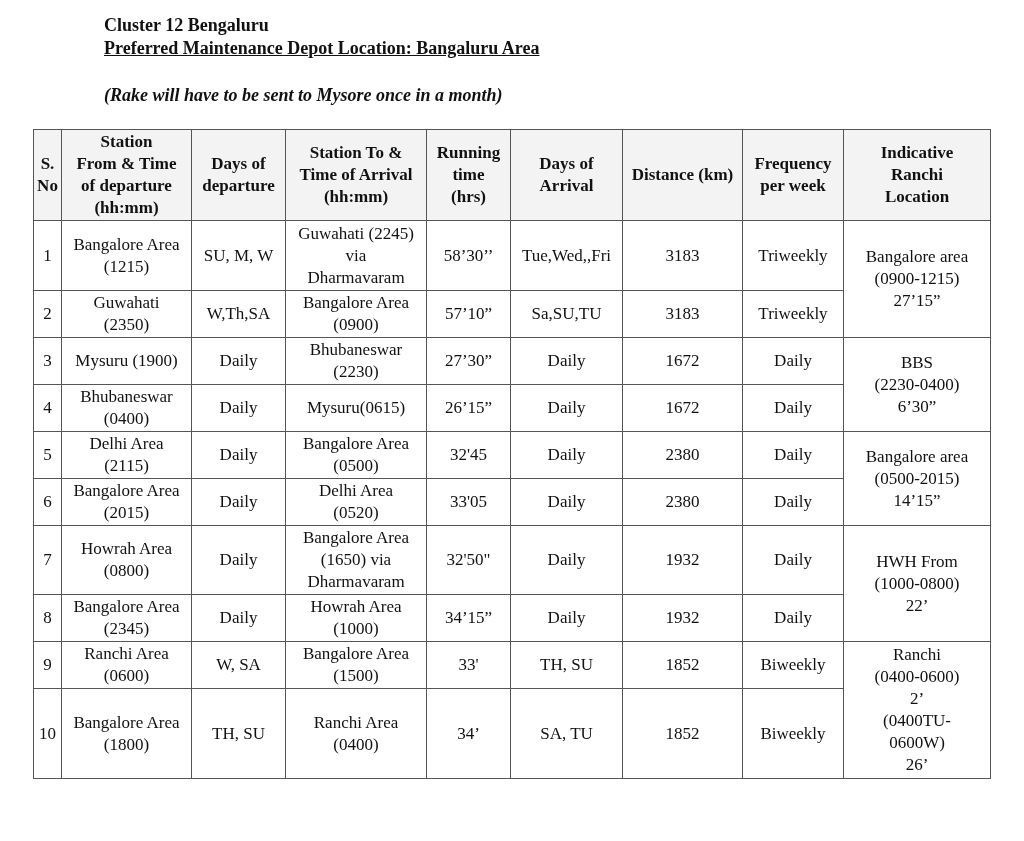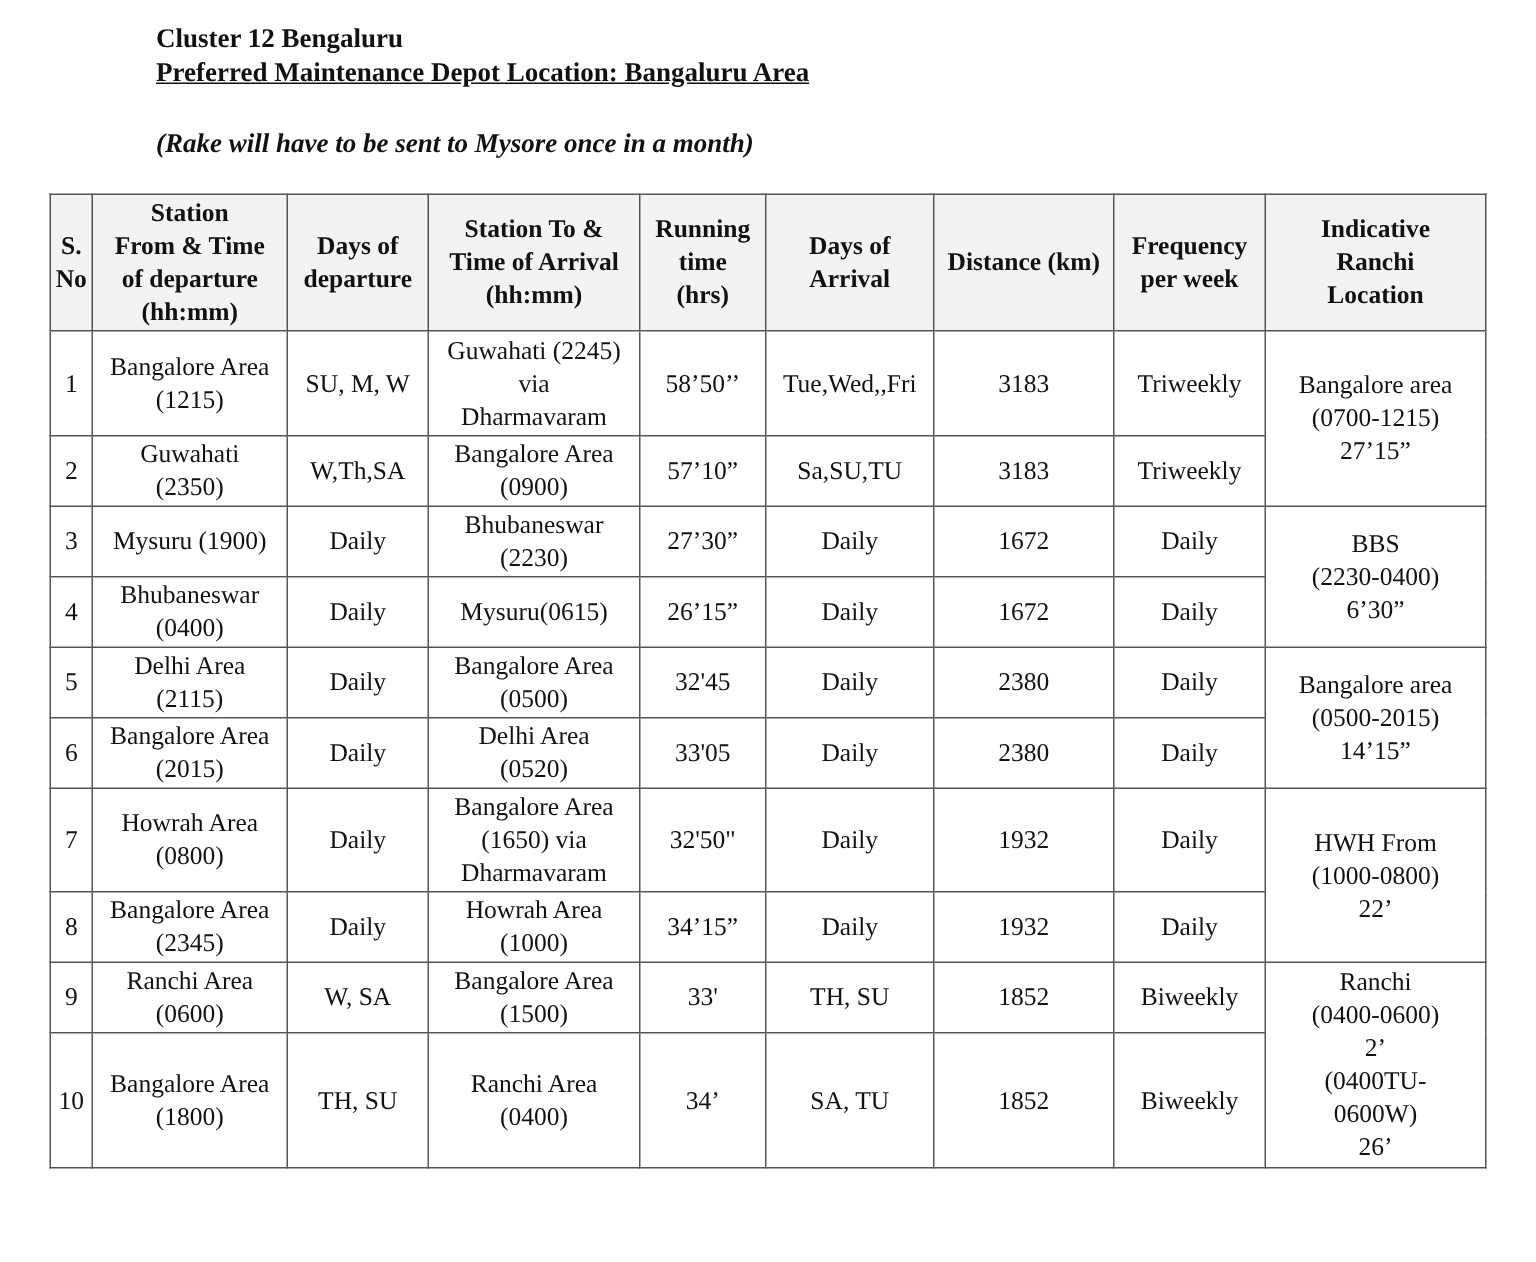--- a/index.html
+++ b/index.html
@@ -135,27 +135,27 @@
         <td>
           <span class="cell-line">Bangalore Area</span>
           <span class="cell-line">(1215)</span>
         </td>
         <td>SU, M, W</td>
         <td>
           <span class="cell-line">Guwahati (2245)</span>
           <span class="cell-line">via</span>
           <span class="cell-line">Dharmavaram</span>
         </td>
-        <td>58’50’’</td>
+        <td>58’30’’</td>
         <td>Tue,Wed,,Fri</td>
         <td>3183</td>
         <td>Triweekly</td>
         <td class="wash" rowspan="2">
           <span class="cell-line">Bangalore area</span>
-          <span class="cell-line">(0700-1215)</span>
+          <span class="cell-line">(0900-1215)</span>
           <span class="cell-line">27’15”</span>
         </td>
       </tr>
       <tr class="r2">
         <td class="sno">2</td>
         <td>
           <span class="cell-line">Guwahati</span>
           <span class="cell-line">(2350)</span>
         </td>
         <td>W,Th,SA</td>

